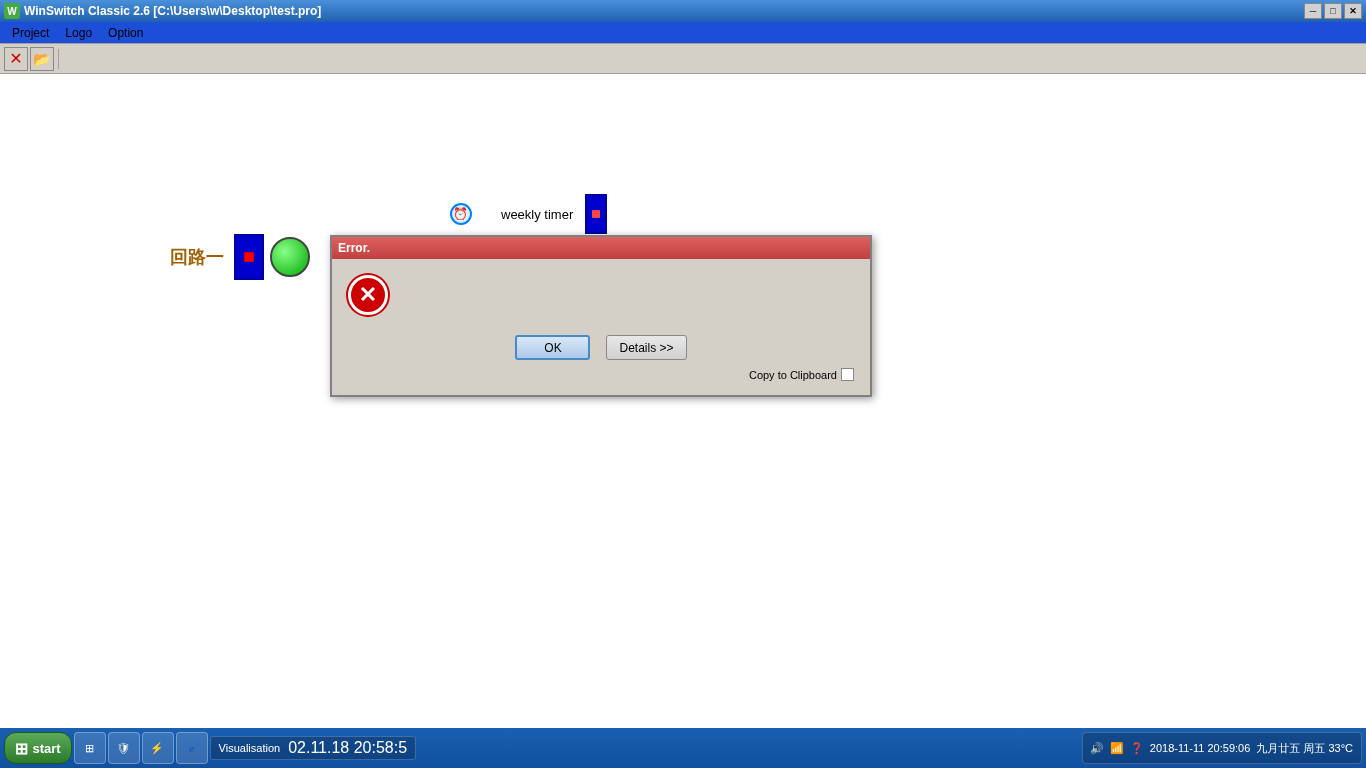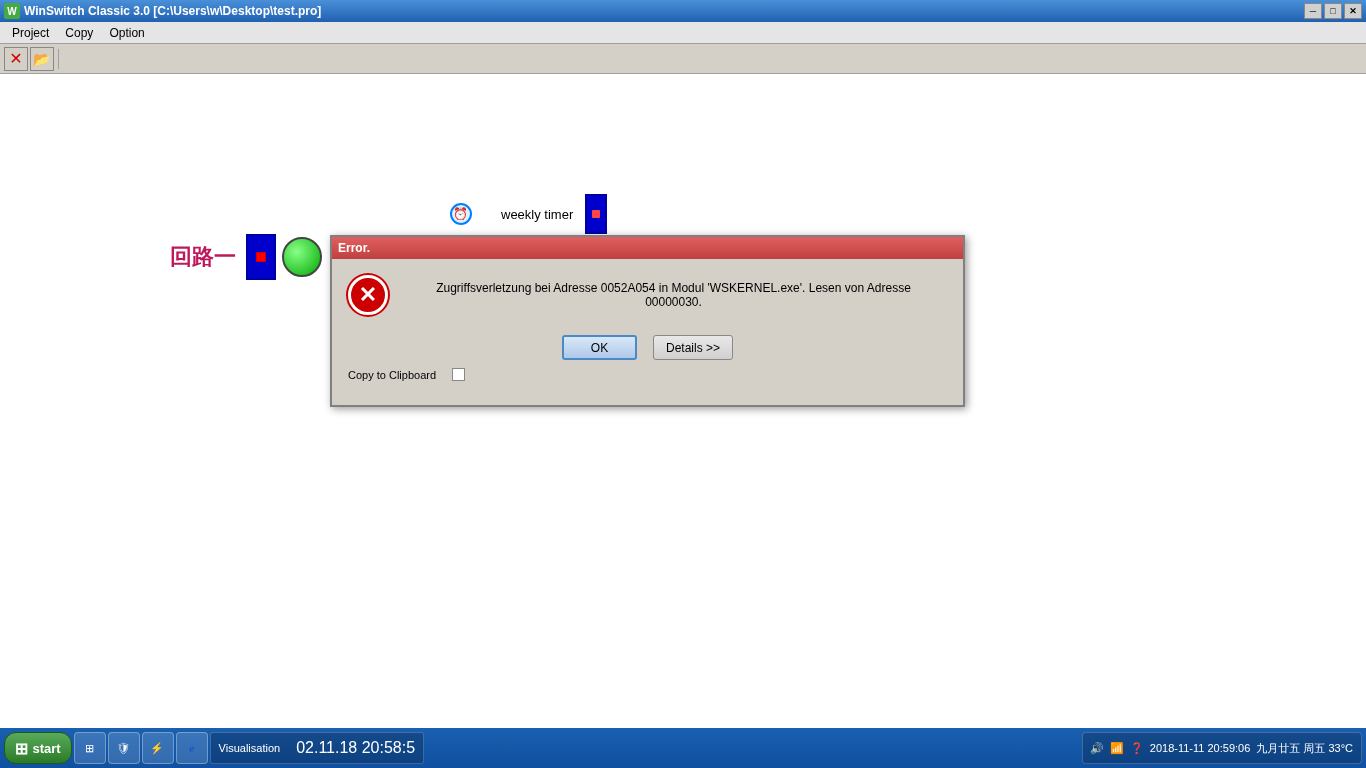--- a/index.html
+++ b/index.html
@@ -52,21 +52,21 @@
       align-items: center;
       justify-content: center;
       font-size: 9px;
       cursor: pointer;
       color: #000;
     }
     .win-btn.close-btn { background: #d0d0d0; }
 
     
     #menu-bar {
-      background: #e5e5e5;
+      background: #1d4ed8;
       height: 22px;
       display: flex;
       align-items: center;
       padding: 0 4px;
       border-bottom: 1px solid #a0a0a0;
     }
     .menu-item {
       padding: 2px 8px;
       cursor: pointer;
       font-size: 12px;
@@ -113,23 +113,23 @@
 
     
     .circuit-row {
       display: flex;
       align-items: center;
       position: absolute;
       gap: 6px;
     }
 
     .circuit-label {
-      font-size: 22px;
+      font-size: 18px;
       font-weight: bold;
-      color: #be185d;
+      color: #a16207;
       margin-right: 4px;
     }
 
     
     .switch-block {
       width: 30px;
       height: 46px;
       background: #0000cd;
       border: 2px solid #0000a0;
       display: flex;
@@ -277,21 +277,21 @@
       gap: 6px;
       color: white;
       font-size: 11px;
     }
 
     
     #error-dialog {
       position: absolute;
       top: 235px;
       left: 330px;
-      width: 635px;
+      width: 542px;
       background: #d4d0c8;
       border: 2px solid #808080;
       box-shadow: 2px 2px 8px rgba(0,0,0,0.4);
       z-index: 100;
     }
     .dialog-title-bar {
       background: linear-gradient(to bottom, #e06060, #c04040);
       height: 22px;
       display: flex;
       align-items: center;
@@ -345,52 +345,53 @@
       cursor: pointer;
       font-size: 12px;
       padding: 0 12px;
     }
     .dialog-btn.ok-btn {
       background: linear-gradient(to bottom, #d8e8f8, #b0c8e8);
       border: 2px solid #4a8ac8;
     }
     .dialog-footer {
       display: flex;
-      align-items: center;
-      padding: 4px 16px 24px;
-      gap: 16px;
+      justify-content: flex-end;
+      align-items: center;
+      padding: 4px 16px 14px;
+      gap: 4px;
     }
     .copy-checkbox {
       width: 13px;
       height: 13px;
       border: 1px solid #888;
       background: white;
       cursor: pointer;
     }
     .copy-label {
       font-size: 11px;
       color: #000;
     }
   </style>
 </head>
 <body>
 
 <div id="title-bar">
   <span class="title-icon">W</span>
-  <span class="title-text">WinSwitch Classic 3.0 [C:\Users\w\Desktop\test.pro]</span>
+  <span class="title-text">WinSwitch Classic 2.6 [C:\Users\w\Desktop\test.pro]</span>
   <div class="window-controls">
     <div class="win-btn">─</div>
     <div class="win-btn">□</div>
     <div class="win-btn close-btn">✕</div>
   </div>
 </div>
 
 <div id="menu-bar">
   <div class="menu-item">Project</div>
-  <div class="menu-item">Copy</div>
+  <div class="menu-item">Logo</div>
   <div class="menu-item">Option</div>
 </div>
 
 <div id="toolbar">
   <div class="toolbar-btn">
     <span style="color:#cc0000; font-size:16px;">✕</span>
   </div>
   <div class="toolbar-btn">
     <span style="font-size:14px;">📂</span>
   </div>
@@ -420,25 +421,20 @@
   </div>
 
 </div>
 
 <div id="error-dialog">
   <div class="dialog-title-bar">
     <span>Error.</span>
   </div>
   <div class="dialog-body">
     <div class="error-icon">✕</div>
-    <div class="error-message">
-      <span>
-        Zugriffsverletzung bei Adresse 0052A054 in Modul 'WSKERNEL.exe'. Lesen von Adresse<br>00000030.
-      </span>
-    </div>
   </div>
   <div class="dialog-buttons">
     <button class="dialog-btn ok-btn">OK</button>
     <button class="dialog-btn">Details &gt;&gt;</button>
   </div>
   <div class="dialog-footer">
     <span class="copy-label">Copy to Clipboard</span>
     <div class="copy-checkbox"></div>
   </div>
 </div>
@@ -454,21 +450,21 @@
   <div class="taskbar-btn">
     <span>🛡</span>
   </div>
   <div class="taskbar-btn">
     <span>⚡</span>
   </div>
   <div class="taskbar-btn">
     <span style="font-style:italic; font-family:serif; color:#0050cc;">e</span>
   </div>
 
-  <div style="background:rgba(0,0,0,0.2); border:1px solid rgba(255,255,255,0.2); border-radius:3px; height:32px; padding:0 8px; display:flex; align-items:center; gap:16px;">
+  <div style="background:rgba(0,0,0,0.2); border:1px solid rgba(255,255,255,0.2); border-radius:3px; height:24px; padding:0 8px; display:flex; align-items:center; gap:8px;">
     <span style="color:white; font-size:11px;">Visualisation</span>
     <span style="color:white; font-size:16px;">02.11.18 20:58:5</span>
   </div>
   <div class="taskbar-spacer"></div>
   <div class="system-tray">
     <span>🔊</span>
     <span>📶</span>
     <span>❓</span>
     <span>2018-11-11  20:59:06</span>
     <span>九月廿五 周五 33°C</span>

